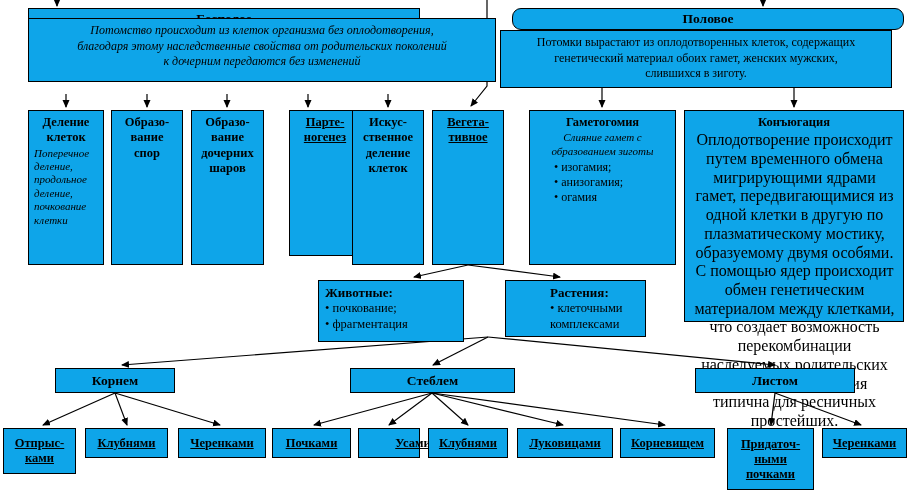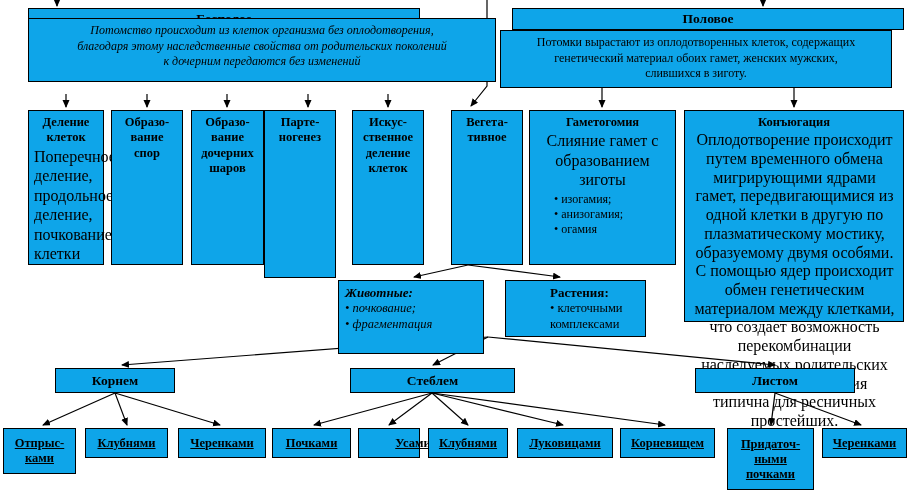--- a/index.html
+++ b/index.html
@@ -30,21 +30,21 @@
     border-width: 1.5px;
   }
   .desc-box {
     font-size: 12px; line-height: 1.3;
     text-align: center;
     padding: 4px 4px;
     white-space: pre-line;
   }
   .type-box { padding: 4px 2px; text-align: center; }
   .type-title { font-weight: bold; font-size: 12.5px; line-height: 1.22; white-space: pre-line; }
-  .type-body { font-size: 16px; line-height: 1.22; white-space: pre-line; text-align: left; padding: 1px 0 0 3px; }
+  .type-body { font-size: 11px; line-height: 1.22; white-space: pre-line; text-align: left; padding: 1px 0 0 3px; font-style: italic; }
   .type-body.center { text-align: center; padding-left: 0; }
   .bullets { font-size: 12px; line-height: 1.25; white-space: pre-line; text-align: left; padding-left: 22px; margin-top: 2px; }
   .long-body { font-size: 16px; line-height: 1.17; text-align: center; padding: 1px 4px 2px 5px; }
   .veg-box { padding: 4px 6px; }
   .veg-title { font-weight: bold; font-size: 13px; }
   .veg-body { font-size: 12.5px; line-height: 1.25; white-space: pre-line; }
   .organ-box {
     display: flex; align-items: center; justify-content: center;
     font-weight: bold; font-size: 13.5px;
   }
@@ -102,21 +102,21 @@
       <line x1="775" y1="393" x2="771" y2="425" marker-end="url(#ah)"></line>
       <line x1="775" y1="393" x2="861" y2="425" marker-end="url(#ah)"></line>
     </g>
   </svg>
 
   <div class="box title-box" style="left:28px; top:8px; width:392px; height:22px;">Бесполое</div>
   <div class="box desc-box" style="left:28px; top:18px; width:468px; height:64px;font-style:italic;">Потомство происходит из клеток организма без оплодотворения,
 благодаря этому наследственные свойства от родительских поколений
 к дочерним передаются без изменений</div>
 
-  <div class="box title-box" style="left:512px; top:8px; width:392px; height:22px;">Половое</div>
+  <div class="box title-box" style="left:512px; top:8px; width:392px; height:22px;border-radius:9px;">Половое</div>
   <div class="box desc-box" style="left:500px; top:30px; width:392px; height:58px;">Потомки вырастают из оплодотворенных клеток, содержащих
 генетический материал обоих гамет, женских мужских,
 слившихся в зиготу.</div>
 
   <div class="box type-box" style="left:28px; top:110px; width:76px; height:155px;">
     <div class="type-title">Деление
 клеток</div>
     <div class="type-body">Поперечное
 деление,
 продольное
@@ -128,49 +128,49 @@
     <div class="type-title">Образо-
 вание
 спор</div>
   </div>
   <div class="box type-box" style="left:191px; top:110px; width:73px; height:155px;">
     <div class="type-title">Образо-
 вание
 дочерних
 шаров</div>
   </div>
-  <div class="box type-box" style="left:264px; top:110px; width:72px; height:168px;">
+  <div class="box type-box" style="left:289px; top:110px; width:72px; height:146px;text-decoration:underline;">
     <div class="type-title">Парте-
 ногенез</div>
   </div>
   <div class="box type-box" style="left:352px; top:110px; width:72px; height:155px;">
     <div class="type-title">Искус-
 ственное
 деление
 клеток</div>
   </div>
-  <div class="box type-box" style="left:451px; top:110px; width:72px; height:155px;">
+  <div class="box type-box" style="left:432px; top:110px; width:72px; height:155px;text-decoration:underline;">
     <div class="type-title">Вегета-
 тивное</div>
   </div>
 
   <div class="box type-box" style="left:529px; top:110px; width:147px; height:155px;">
     <div class="type-title">Гаметогомия</div>
     <div class="type-body center">Слияние гамет с
 образованием зиготы</div>
     <div class="bullets">• изогамия;
 • анизогамия;
 • огамия</div>
   </div>
   <div class="box type-box" style="left:684px; top:110px; width:220px; height:212px;">
     <div class="type-title">Конъюгация</div>
     <div class="long-body">Оплодотворение происходит путем временного обмена мигрирующими ядрами гамет, передвигающимися из одной клетки в другую по плазматическому мостику, образуемому двумя особями. С помощью ядер происходит обмен генетическим материалом между клетками, что создает возможность перекомбинации наследуемых родительских свойств. Конъюгация типична для ресничных простейших.</div>
   </div>
 
-  <div class="box veg-box" style="left:338px; top:280px; width:146px; height:74px;font-style:italic;">
+  <div class="box veg-box" style="left:318px; top:280px; width:146px; height:62px;">
     <div class="veg-title">Животные:</div>
     <div class="veg-body">• почкование;
 • фрагментация</div>
   </div>
   <div class="box veg-box" style="left:505px; top:280px; width:141px; height:57px;padding-left:44px;">
     <div class="veg-title">Растения:</div>
     <div class="veg-body">• клеточными
 комплексами</div>
   </div>
 

